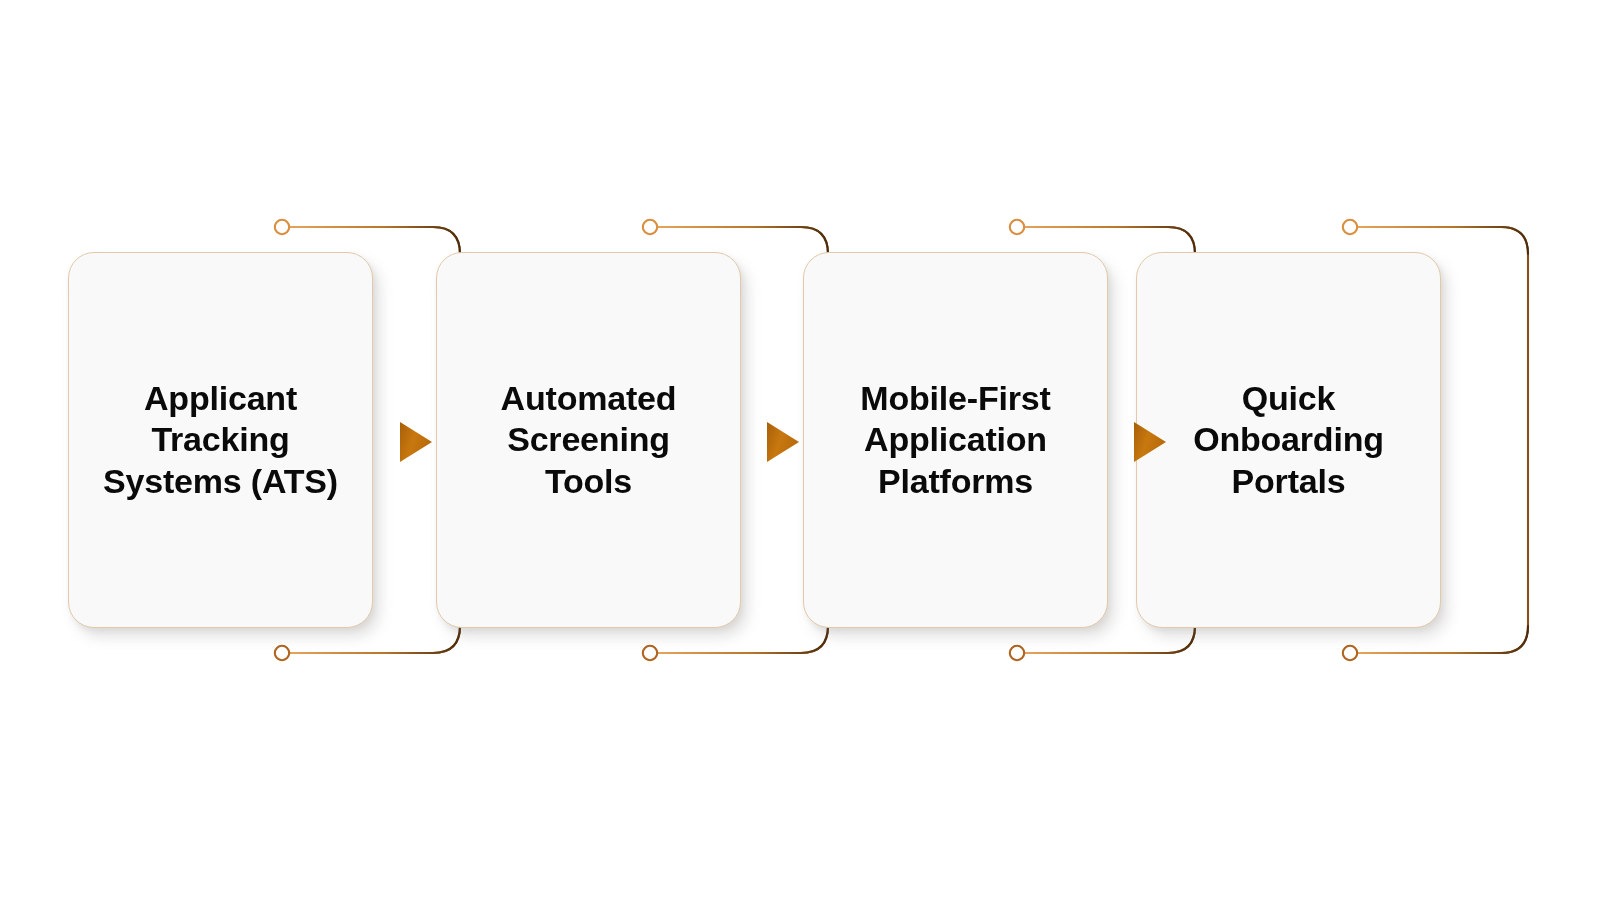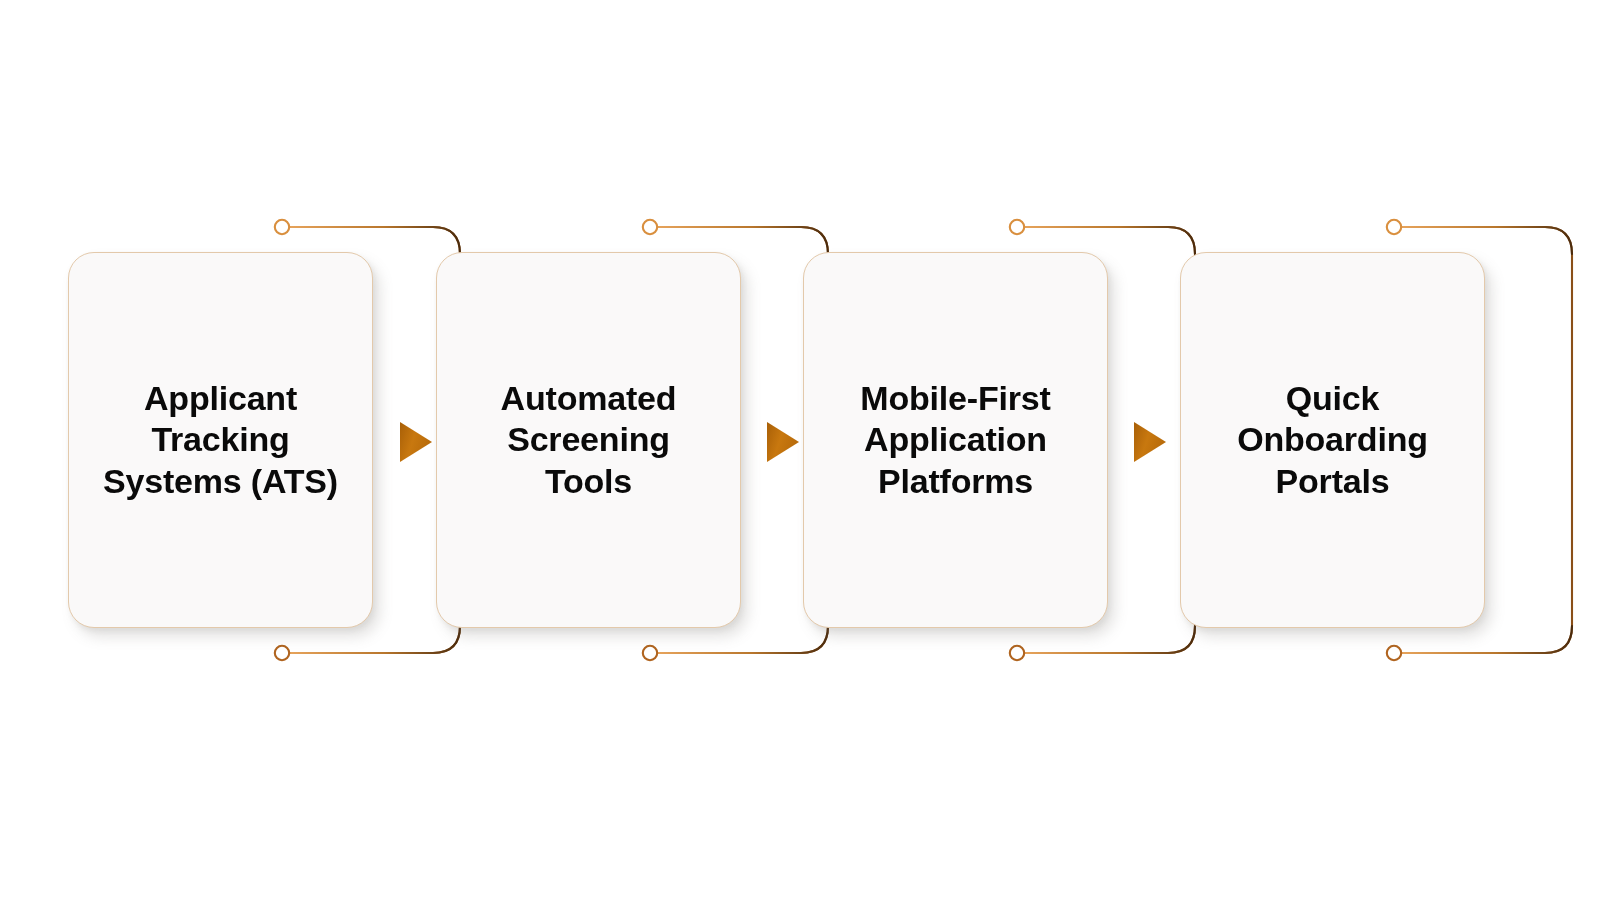--- a/index.html
+++ b/index.html
@@ -28,21 +28,21 @@
   .node {
     position:absolute;
     top:252px;
     width:305px;
     height:376px;
   }
 
   .node[data-idx="0"] { left:68px;   }
   .node[data-idx="1"] { left:436px;text-decoration:underline;  }
   .node[data-idx="2"] { left:803px;padding-left:20px;  }
-  .node[data-idx="3"] { left:1180px; }
+  .node[data-idx="3"] { left:1136px; }
 
   
   .card {
     position:absolute;
     left:0; top:0;
     width:305px; height:376px;
     background:#faf9f9;
     border:1px solid #e3c9ab;
     border-radius:26px;
     box-shadow:

